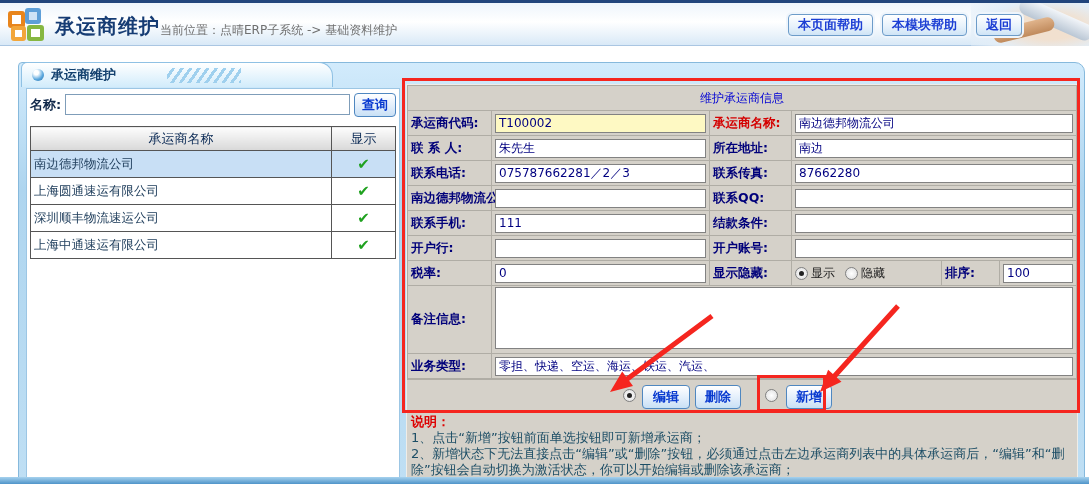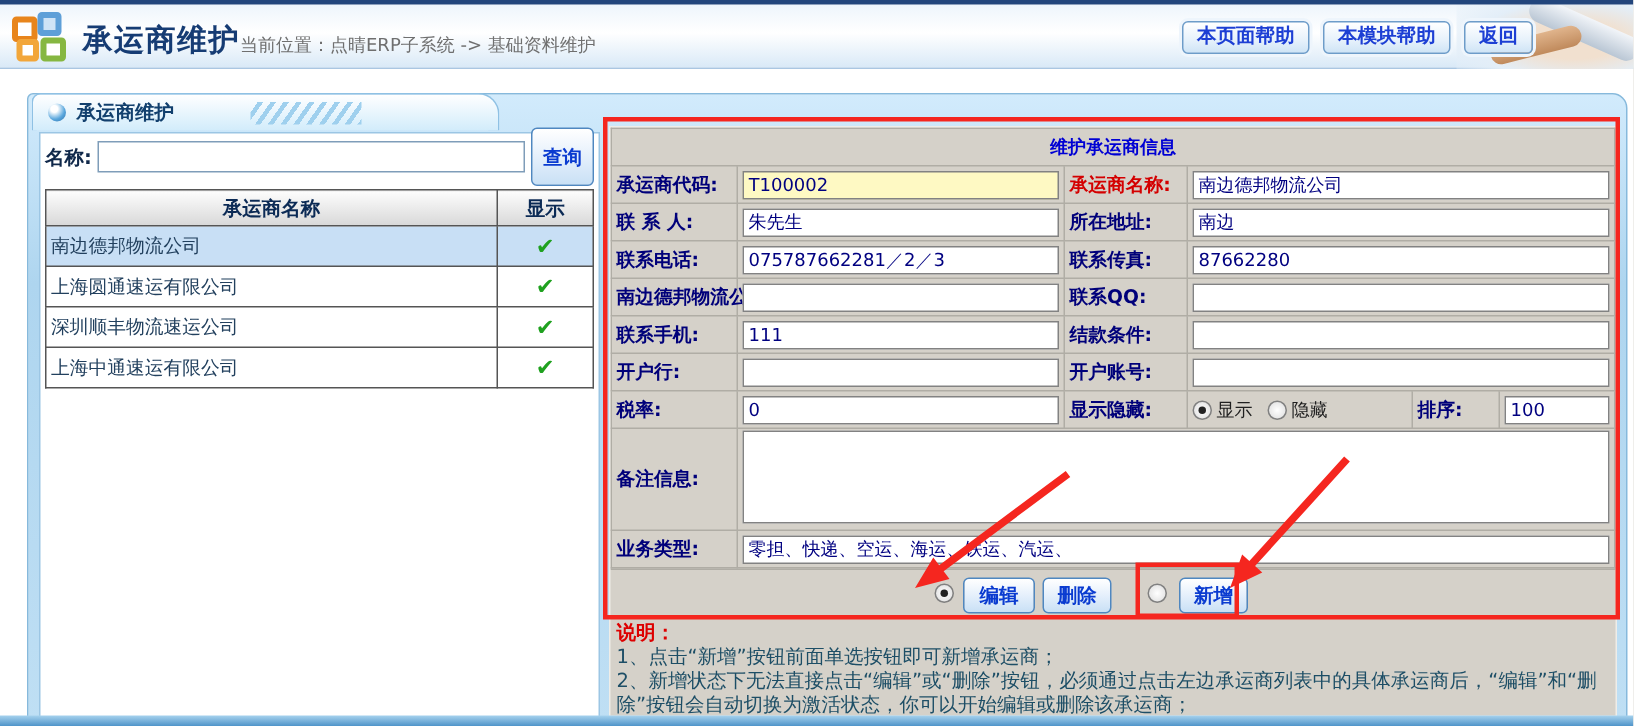--- a/index.html
+++ b/index.html
@@ -45,36 +45,36 @@
                   background:repeating-linear-gradient(125deg, rgba(0,0,0,0) 0 4px, #9fd0ee 4px 7px); }
 
   
   .left-col { position:absolute; left:7px; top:25px; width:374px; height:391px;
               background:#fff; border:1px solid #9cc6e4; padding:3px; }
   .search-row { display:flex; align-items:center; gap:4px; height:25px; }
   .search-label { font-size:13px; font-weight:bold; color:#10284a; white-space:nowrap; }
   .search-input { flex:1; height:21px; border:1px solid #7f9db9; font-size:12px; padding:0 3px; color:#000080; }
   .btn { font-size:13px; font-weight:bold; color:#0a3bd0; background:linear-gradient(#ffffff,#e2eefb 55%, #c9e0f5);
          border:1px solid #4f87c0; border-radius:4px; cursor:pointer; }
-  .btn.query { width:42px; height:39px; }
+  .btn.query { width:42px; height:24px; }
   .list-table { width:100%; margin-top:9px; border-collapse:collapse; table-layout:fixed; }
-  .list-table th { height:24px; font-size:13px; font-weight:bold; color:#0b2a55;
+  .list-table th { height:24px; font-size:13px; font-weight:normal; color:#0b2a55;
                    background:linear-gradient(#fdfdfd,#d8d8d8); border:1px solid #555; text-align:center; }
   .list-table th.col-show { width:64px; }
   .list-table td { height:27px; font-size:12.5px; color:#22405e; border:1px solid #555; padding:0 3px; background:#fff; cursor:pointer; }
   .list-table td.chk { text-align:center; }
   .list-table tr.selected td { background:#c8dff5; }
   .check { color:#1fa11f; font-size:15px; font-weight:bold; }
 
   
   .right-col { position:absolute; left:387px; top:21px; width:672px; height:394px;
                background:#d5d1c9; border:1px solid #efede8; overflow:hidden; }
   .form-table { width:100%; border-collapse:collapse; table-layout:fixed; }
   .form-table td { border:1px solid #b0ada5; height:25px; padding:1px 3px; font-size:12px; vertical-align:middle; }
-  .form-title { text-align:center; font-size:15px; font-weight:bold; color:#0000d4; height:26px; }
+  .form-title { text-align:center; font-size:15px; font-weight:normal; color:#0000d4; height:26px; }
   td.lbl { font-size:12.5px; font-weight:bold; color:#00007a; white-space:nowrap; background:#d5d1c9; }
   td.lbl.red { color:#d40000; }
   .f { width:100%; height:19px; border:1px solid #828282; background:#fff; color:#000080; font-size:12px; padding:0 3px; }
   .f.ro { background:#fef9c3; }
   textarea.f { height:62px; resize:none; font-family:"DejaVu Sans","Liberation Sans",sans-serif; }
   .radios { white-space:nowrap; }
   .radio { display:inline-flex; align-items:center; justify-content:center; width:13px; height:13px; border-radius:50%;
            border:1px solid #808080; background:radial-gradient(#ffffff,#dcdcdc); vertical-align:middle; cursor:pointer; }
   .radio.checked::after { content:""; width:5px; height:5px; border-radius:50%; background:#222; }
   .ropt { font-size:12px; color:#202020; margin:0 10px 0 3px; vertical-align:middle; }

